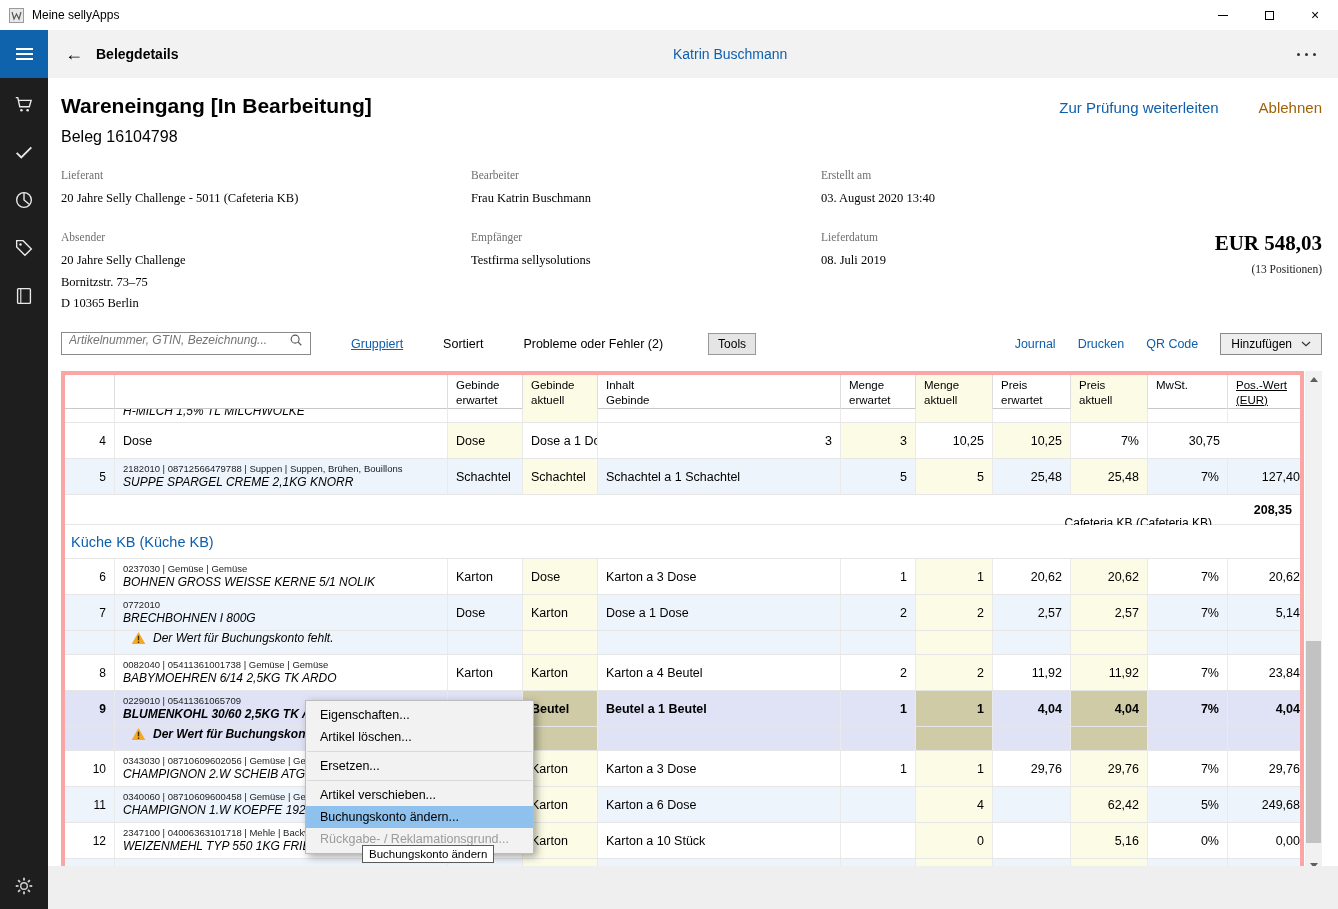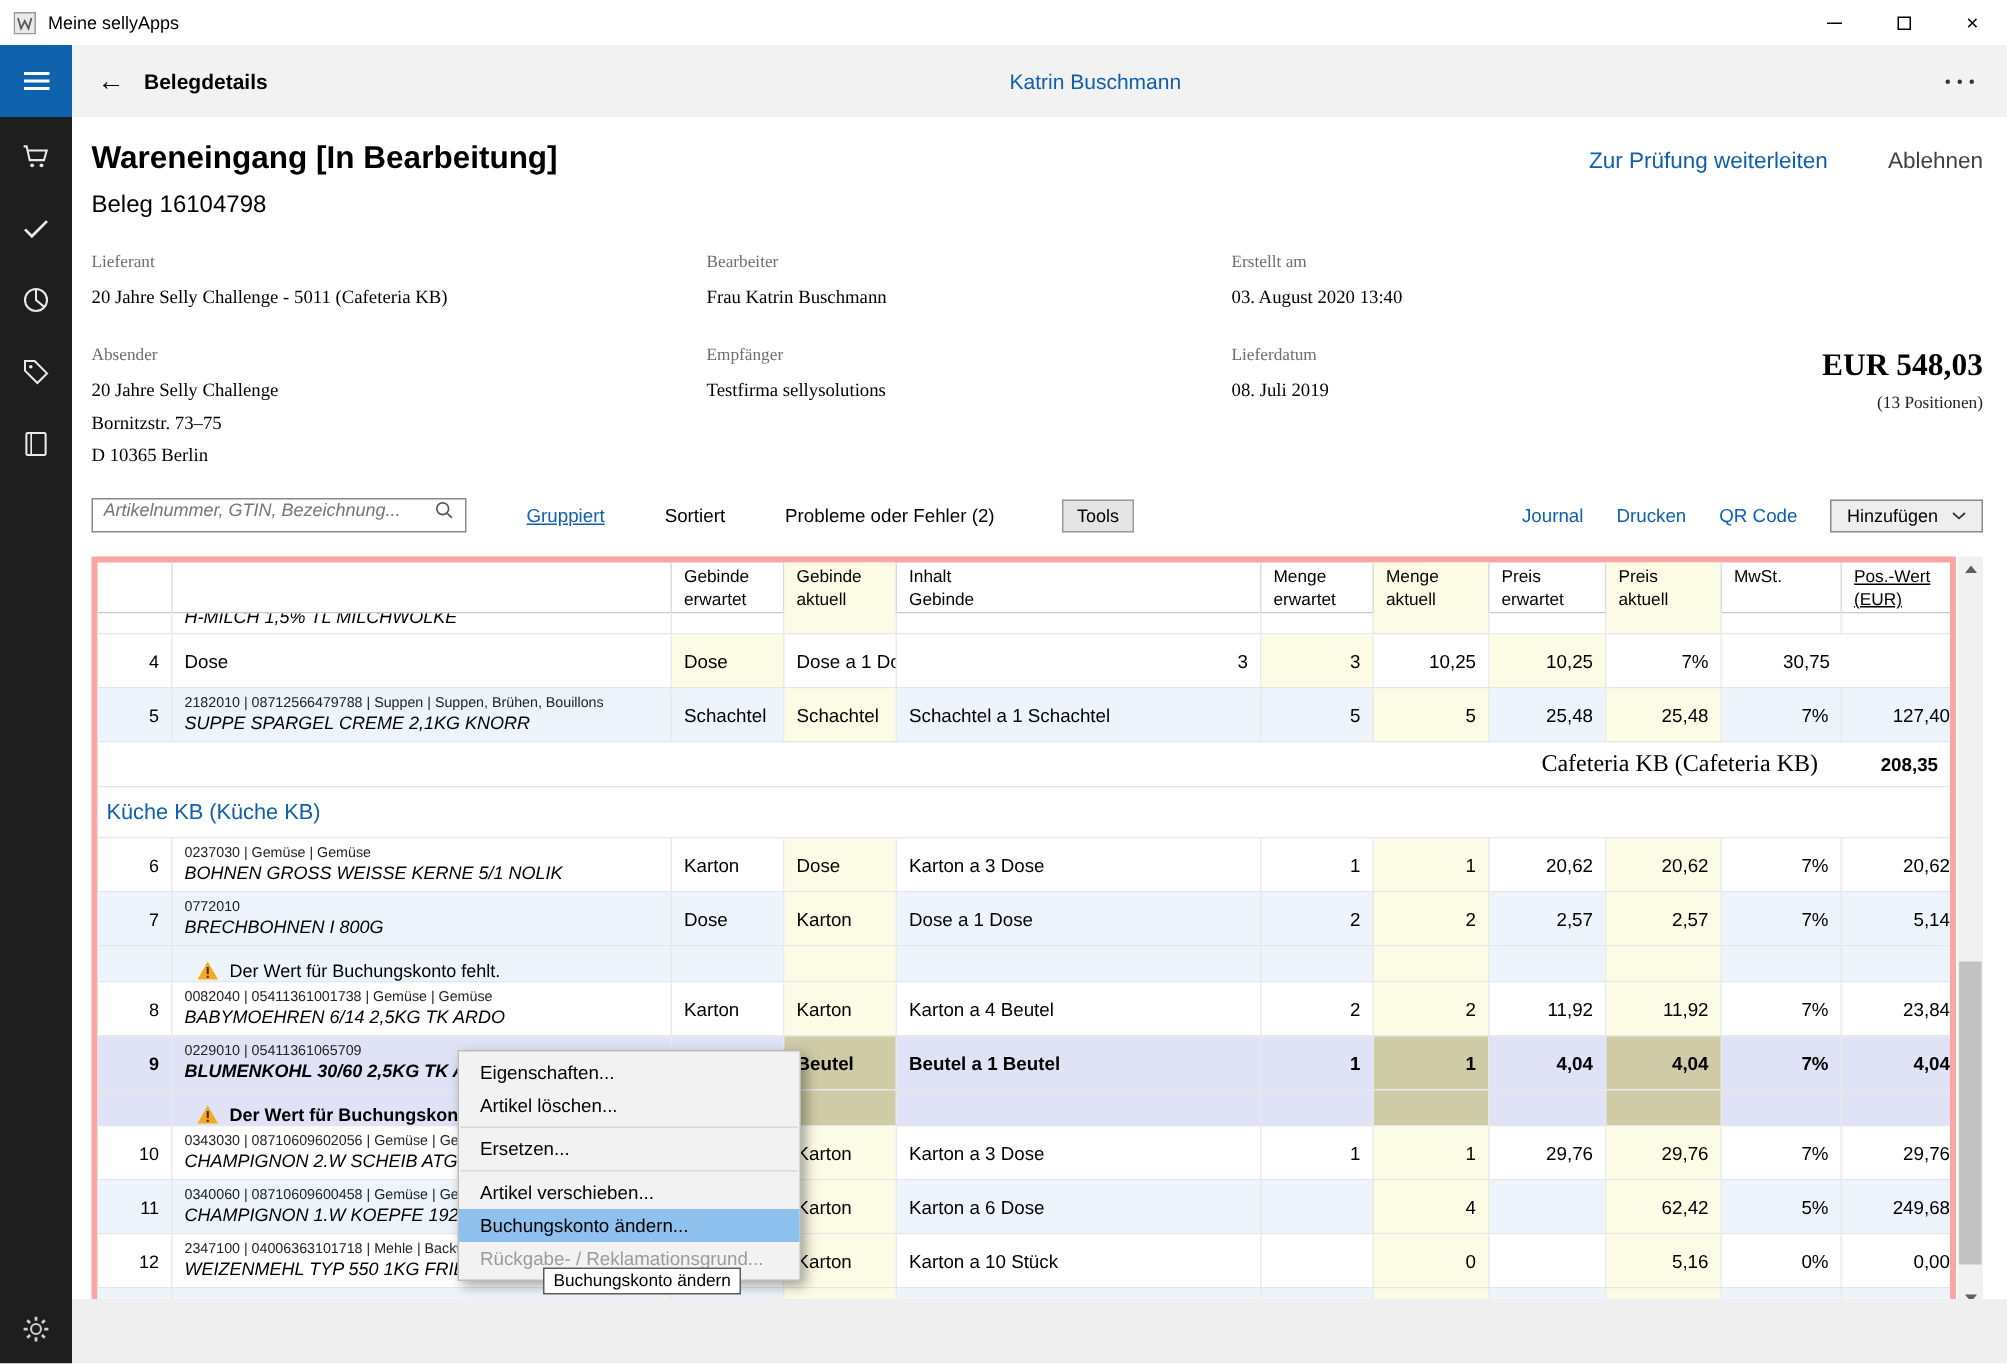--- a/index.html
+++ b/index.html
@@ -31,21 +31,21 @@
   .side-item{width:22px;height:22px;display:flex;align-items:center;justify-content:center;}
   .side-gear{position:absolute;bottom:12px;left:13px;}
   .main{flex:1;padding:16px 16px 0 13px;position:relative;background:#fff;}
   .footer-strip{position:absolute;left:48px;right:0;bottom:0;height:43px;background:#efefef;}
 
   
   .doc-head{display:flex;align-items:flex-end;justify-content:space-between;}
   .doc-title{font-size:21px;font-weight:bold;}
   .head-actions{display:flex;gap:40px;font-size:15px;padding-bottom:2px;}
   .link{color:#0e5fad;cursor:pointer;}
-  .link-disabled{color:#404040;}
+  .link-disabled{color:#a16207;}
   .beleg{font-size:16px;margin-top:10px;}
 
   .info-grid{display:grid;grid-template-columns:410px 350px 1fr auto;margin-top:23px;row-gap:22px;font-family:Liberation Serif, serif;}
   .field-label{font-size:11.5px;color:#6e6e6e;margin-bottom:7px;}
   .field-value{font-size:12.5px;line-height:1.7;white-space:pre-line;}
   .total{text-align:right;}
   .total-amount{font-size:21px;font-weight:bold;}
   .total-pos{font-size:11.5px;margin-top:7px;color:#222;}
 
   
@@ -75,25 +75,25 @@
   .cell{padding:0 8px;display:flex;align-items:center;font-size:12.5px;border-right:1px solid #eaeaea;overflow:hidden;white-space:nowrap;background:transparent;}
   .cell:last-child{border-right:none;}
   .cell.num{justify-content:flex-end;font-size:12px;}
   .cell.r{justify-content:flex-end;}
   .cell.yellow{background:#fcfce6;}
   .row.selected .cell.yellow{background:#cfcba6;}
   .cell.article{flex-direction:column;align-items:flex-start;justify-content:center;gap:2px;}
   .row.partial .cell.article{justify-content:flex-end;padding-bottom:4px;}
   .meta{font-size:9.5px;color:#222;line-height:1;font-weight:normal;}
   .name{font-size:12px;line-height:1.1;font-style:italic;}
-  .warn-cell{grid-column:2;display:flex;align-items:flex-end;gap:7px;font-size:12px;padding:0 0 0 16px;border-right:1px solid #eaeaea;overflow:hidden;white-space:nowrap;}
+  .warn-cell{grid-column:2;display:flex;align-items:flex-start;gap:7px;font-size:12px;padding:0 0 0 16px;border-right:1px solid #eaeaea;overflow:hidden;white-space:nowrap;font-style:italic;}
   .row.group-h{height:34px;display:block;}
   .group-h-label{color:#0e5fad;font-size:14.5px;height:100%;display:flex;align-items:center;padding-left:6px;}
   .row.group-f{height:30px;display:block;}
-  .gf-label{position:absolute;right:88px;top:0;height:100%;display:flex;align-items:center;font-size:16px;font-family:Liberation Serif, serif;}
+  .gf-label{position:absolute;right:88px;top:13px;height:100%;display:flex;align-items:center;font-size:12px;}
   .gf-value{position:absolute;right:8px;top:0;height:100%;display:flex;align-items:center;font-weight:bold;font-size:12.5px;}
 
   
   .vscroll{width:17px;height:502px;background:#f1f1f1;display:flex;flex-direction:column;align-items:center;margin-left:1px;}
   .varrow{height:16px;width:100%;display:flex;align-items:center;justify-content:center;}
   .tri-up{width:0;height:0;border-left:4px solid transparent;border-right:4px solid transparent;border-bottom:5px solid #5f5f5f;}
   .tri-down{width:0;height:0;border-left:4px solid transparent;border-right:4px solid transparent;border-top:5px solid #5f5f5f;}
   .vtrack{flex:1;width:100%;position:relative;}
   .vthumb{position:absolute;left:1px;right:1px;top:54%;height:43%;background:#c2c2c2;}
 

